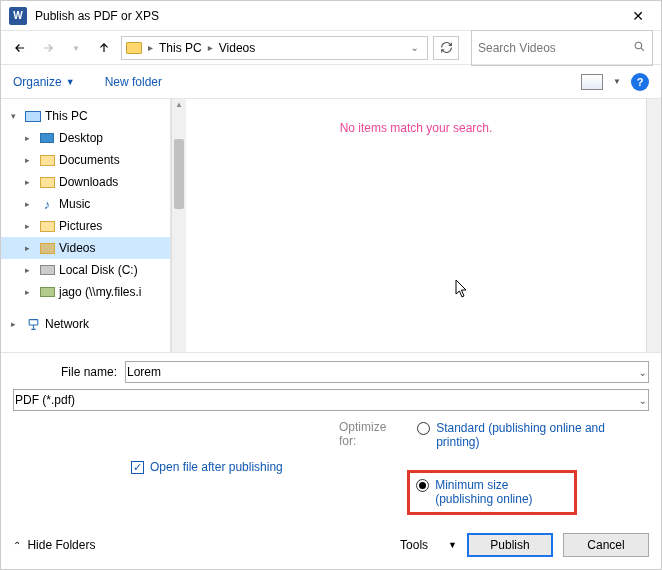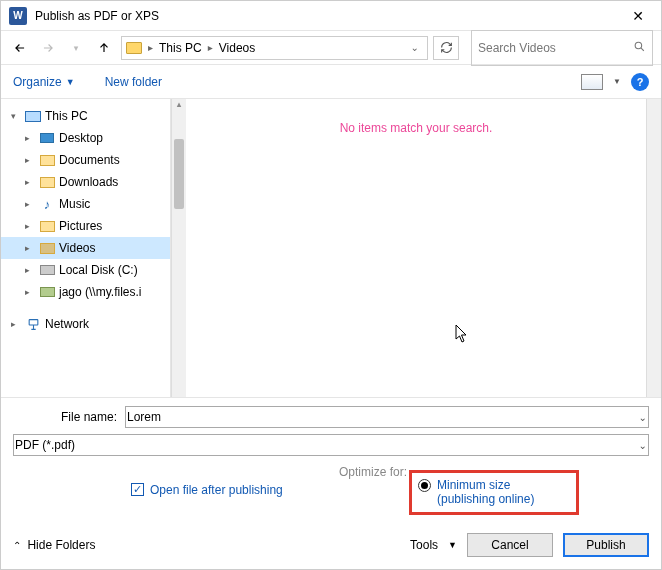--- a/index.html
+++ b/index.html
@@ -55,27 +55,27 @@
   .openfile { margin-left:118px; color:#1259b3; display:flex; align-items:center; gap:6px;}
   .checkbox { width:13px; height:13px; border:1px solid #1259b3; color:#1259b3; display:flex; align-items:center; justify-content:center; font-size:11px; line-height:1;}
   .optimize-col { margin-left:auto; width:310px; }
   .optimize-head { display:flex; }
   .opt-label { color:#888; padding-right:8px; padding-top:1px;}
   .radio-grp { }
   .radio-row { display:flex; gap:6px; padding:2px 4px; }
   .radio { width:13px; height:13px; border:1px solid #333; border-radius:50%; display:flex; align-items:center; justify-content:center; margin-top:1px; flex-shrink:0;}
   .radio .dot { width:7px; height:7px; border-radius:50%; background:#000; }
   .radio-label-link { color:#1259b3; line-height:14px;}
-  .red-box { border:3px solid #e03a2f; padding:3px 6px 4px 2px; margin-top:6px; margin-left:-6px; width:170px;}
+  .red-box { border:3px solid #e03a2f; padding:3px 6px 4px 2px; margin-top:19px; margin-left:-6px; width:170px;}
   .options-btn-row { margin-top:8px; display:flex; }
   .options-btn { margin-left:auto; width:256px; height:22px; border:1px solid #a9a9a9; background:#e9e9e9; text-align:center; line-height:20px; }
   .footer { display:flex; align-items:center; padding:8px 12px 12px 12px; }
   .hide-folders { display:flex; align-items:center; gap:6px; color:#000;}
   .footer-right { margin-left:auto; display:flex; align-items:center; gap:10px;}
-  .tools { display:flex; align-items:center; gap:10px; color:#000;}
+  .tools { display:flex; align-items:center; gap:20px; color:#000;}
   .btn { width:86px; height:24px; border:1px solid #a9a9a9; background:#e9e9e9; text-align:center; line-height:22px;}
   .btn.primary { border:2px solid #1a73e8; background:#e9e9e9; line-height:20px;}
 </style>
 </head>
 <body>
 
 <div class="window">
 
   <div class="titlebar">
     <div class="word-icon">W</div>
@@ -247,20 +247,24 @@
     <div class="options-row">
       <div class="openfile">
         <span class="checkbox">✓</span>
         <span>Open file after publishing</span>
       </div>
 
       <div class="optimize-col">
         <div class="optimize-head">
           <div class="opt-label">Optimize for:</div>
           <div class="radio-grp">
+            <div class="radio-row">
+              <span class="radio"></span>
+              <span class="radio-label-link">Standard (publishing online and printing)</span>
+            </div>
             <div class="red-box">
               <div class="radio-row">
                 <span class="radio">
                     <span class="dot"></span>
                   </span>
                 <span class="radio-label-link">Minimum size (publishing online)</span>
               </div>
             </div>
           </div>
         </div>
@@ -271,18 +275,18 @@
   <div class="footer">
     <div class="hide-folders">
       <span style="font-size:10px;">⌃</span>
       <span>Hide Folders</span>
     </div>
     <div class="footer-right">
       <div class="tools">
         <span>Tools</span>
         <span style="font-size:9px;">▼</span>
       </div>
+      <div class="btn primary">Publish</div>
       <div class="btn">Cancel</div>
-      <div class="btn primary">Publish</div>
     </div>
   </div>
 
 </div>
 
 </body></html>

